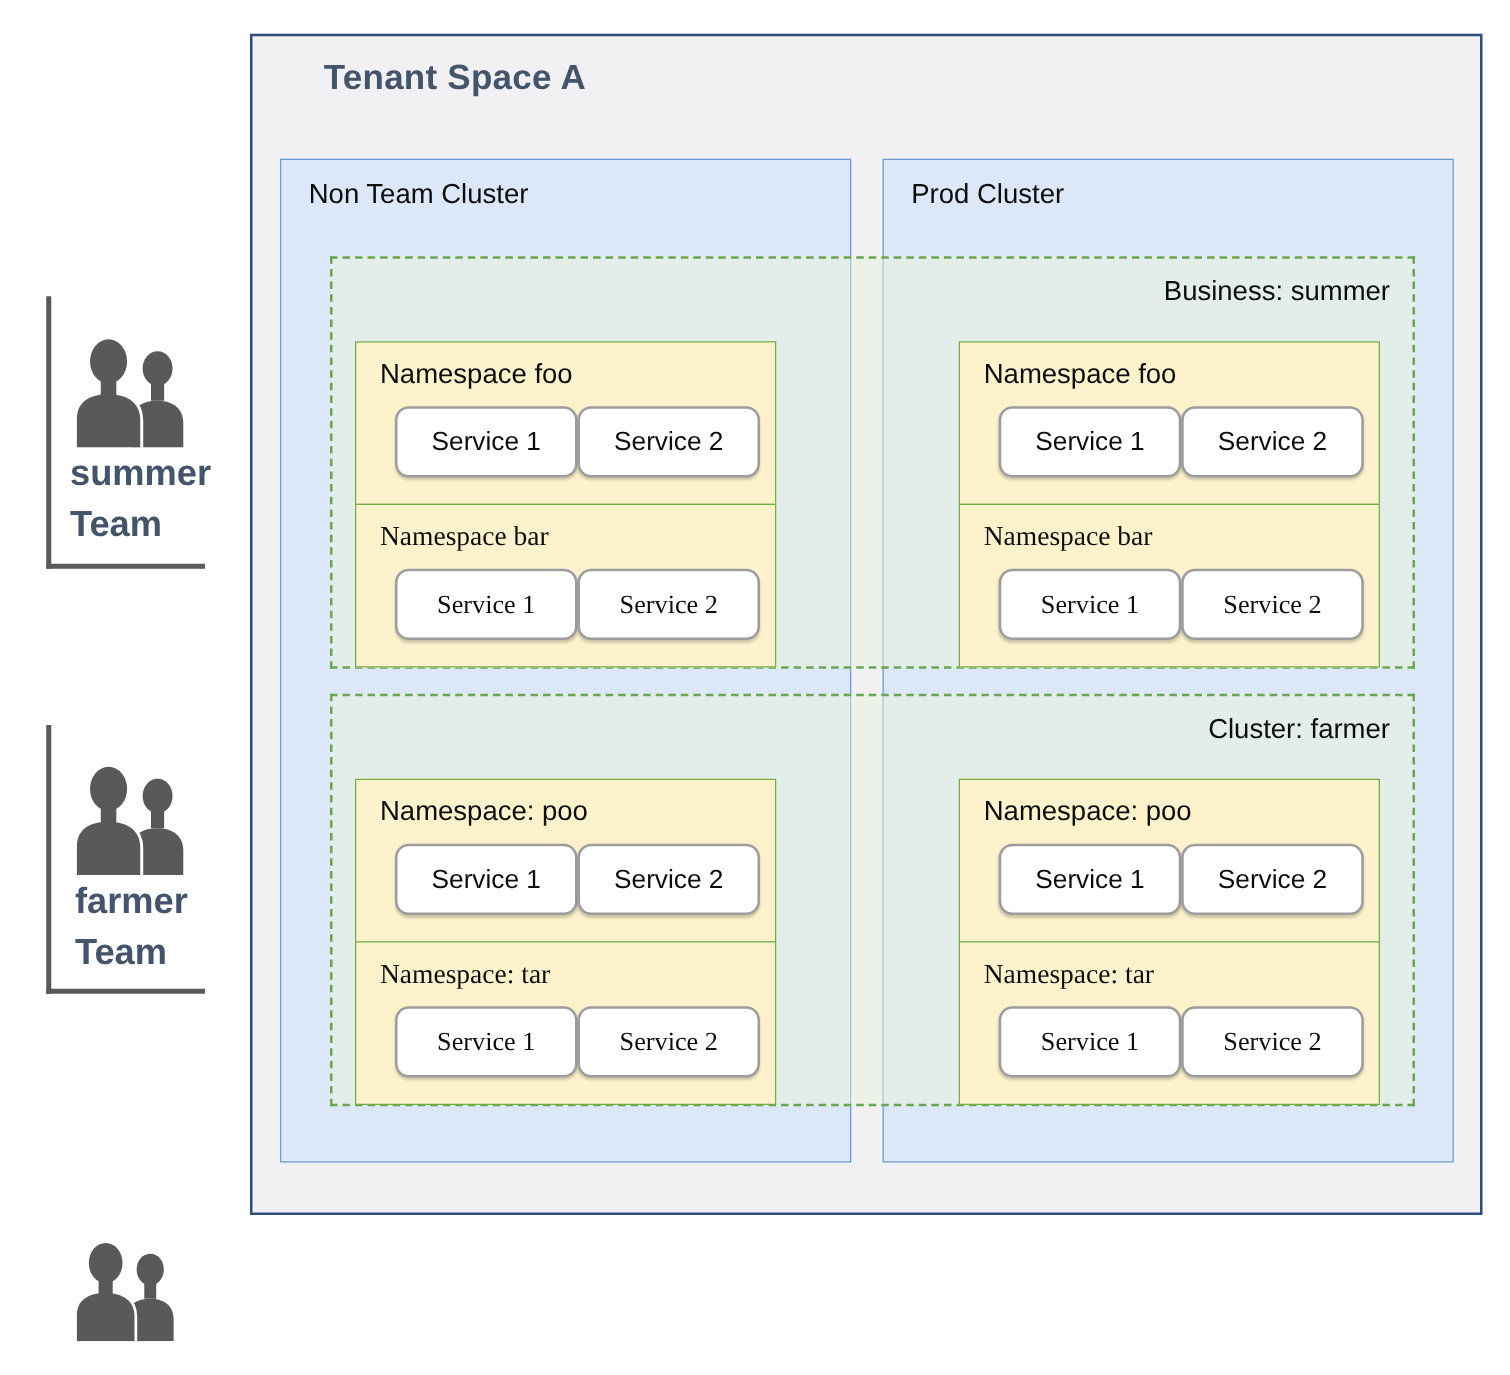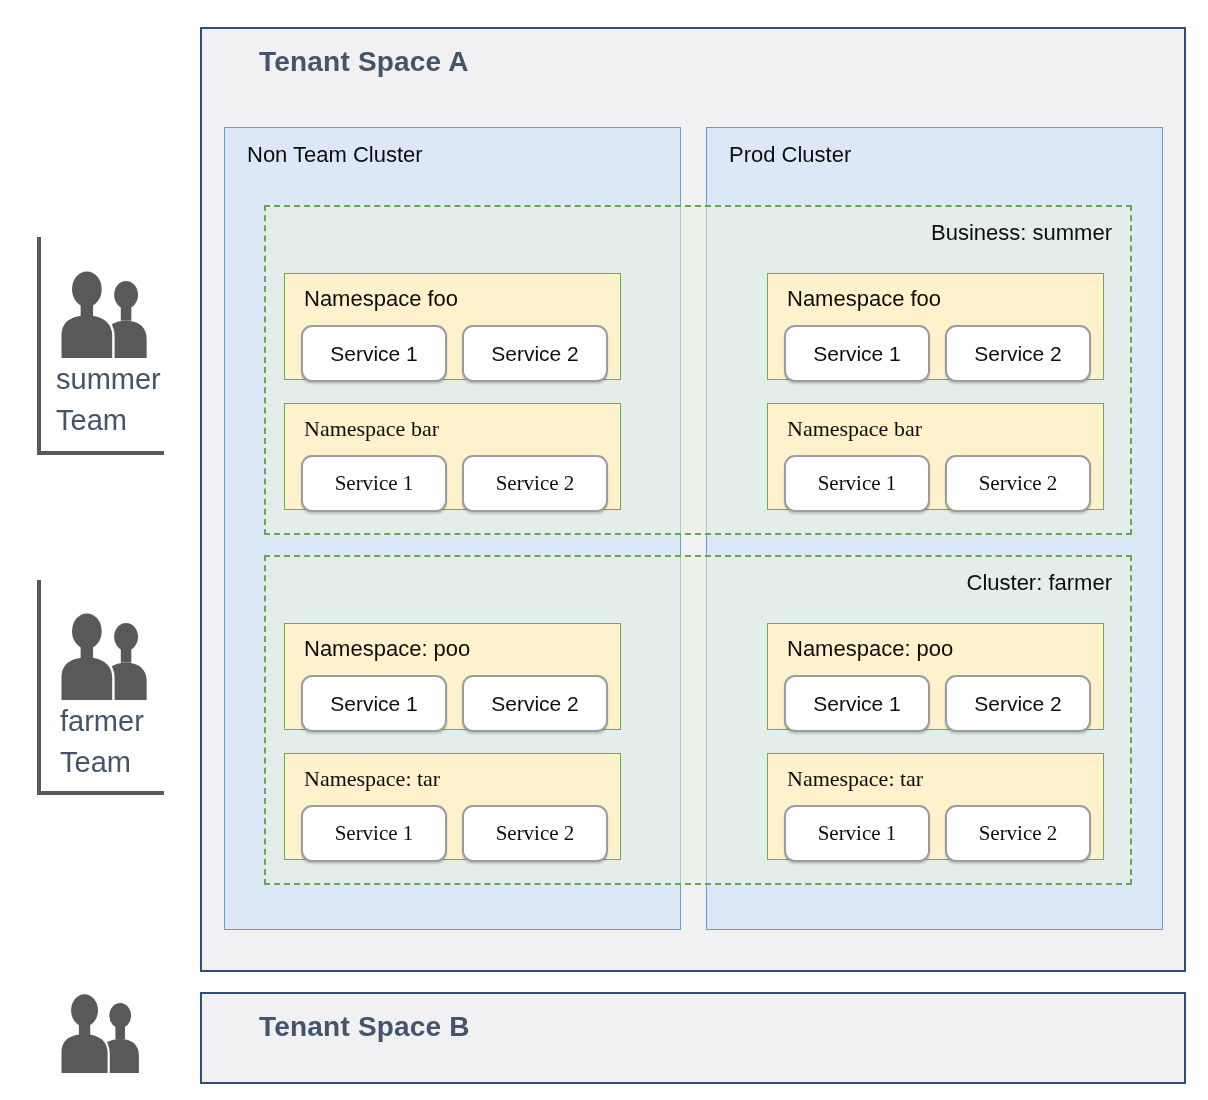--- a/index.html
+++ b/index.html
@@ -28,50 +28,50 @@
   
   .business {
     position:absolute; left:62px; width:868px; height:330px;
     background:rgba(234,244,221,0.5); border:2px dashed #6aa551; box-sizing:border-box;
   }
   .business.b1 { top:176px; }
   .business.b2 { top:526px; }
   .business-label { position:absolute; top:13px; right:18px; font-size:22px; }
   
   .ns {
-    position:absolute; width:337px; height:107px; background:#fdf2cc;
+    position:absolute; width:337px; height:131px; background:#fdf2cc;
     border:1.5px solid #6fad49; box-sizing:border-box;
   }
   .ns.c1 { left:18px; }
   .ns.c2 { left:501px; }
   .ns.r1 { top:66px; }
   .ns.r2 { top:196px;font-family:Liberation Serif, serif; }
   .ns-label { position:absolute; left:19px; top:12px; font-size:22px; }
   
   .svc {
     position:absolute; top:51px; width:146px; height:57px; background:#ffffff;
     border:2px solid #9d9d9d; border-radius:11px; box-sizing:border-box;
     display:flex; align-items:center; justify-content:center; font-size:21px;
     box-shadow:0 2px 2px rgba(0,0,0,0.18);
   }
-  .svc.s1 { left:16px; }
+  .svc.s1 { left:31px; }
   .svc.s2 { left:177px; }
   
   .bracket-v { position:absolute; width:4px; background:#595959; }
   .bracket-h { position:absolute; height:4px; background:#595959; }
   #bracket-summer-v { left:37px; top:237px; height:218px; }
   #bracket-summer-h { left:37px; top:451px; width:127px; }
   #bracket-farmer-v { left:37px; top:580px; height:215px; }
   #bracket-farmer-h { left:37px; top:791px; width:127px; }
   .team-icon { position:absolute; }
   #icon-summer { left:56px; top:270px; }
   #icon-farmer { left:56px; top:612px; }
   #icon-tenant-b { left:57px; top:993px; }
   .team-label {
-    position:absolute; font-size:29px; font-weight:normal; color:#44546a; line-height:41px;
+    position:absolute; font-size:29px; font-weight:bold; color:#44546a; line-height:41px;
   }
   #label-summer { left:56px; top:359px; }
   #label-farmer { left:60px; top:701px; }
   .ppl { fill:#595959; }
   .halo { fill:none; stroke:#ffffff; stroke-width:5; }
 </style>
 </head>
 <body>
 
 <div class="diagram">
@@ -199,17 +199,14 @@
         <div class="svc s2">Service 2</div>
       </div>
       <div class="ns c2 r2">
         <div class="ns-label">Namespace: tar</div>
         <div class="svc s1">Service 1</div>
         <div class="svc s2">Service 2</div>
       </div>
     </div>
   </div>
 
-  <div class="tenant" id="tenant-b">
-    <div class="tenant-title">Tenant Space B</div>
-  </div>
 
 </div>
 
 </body></html>

